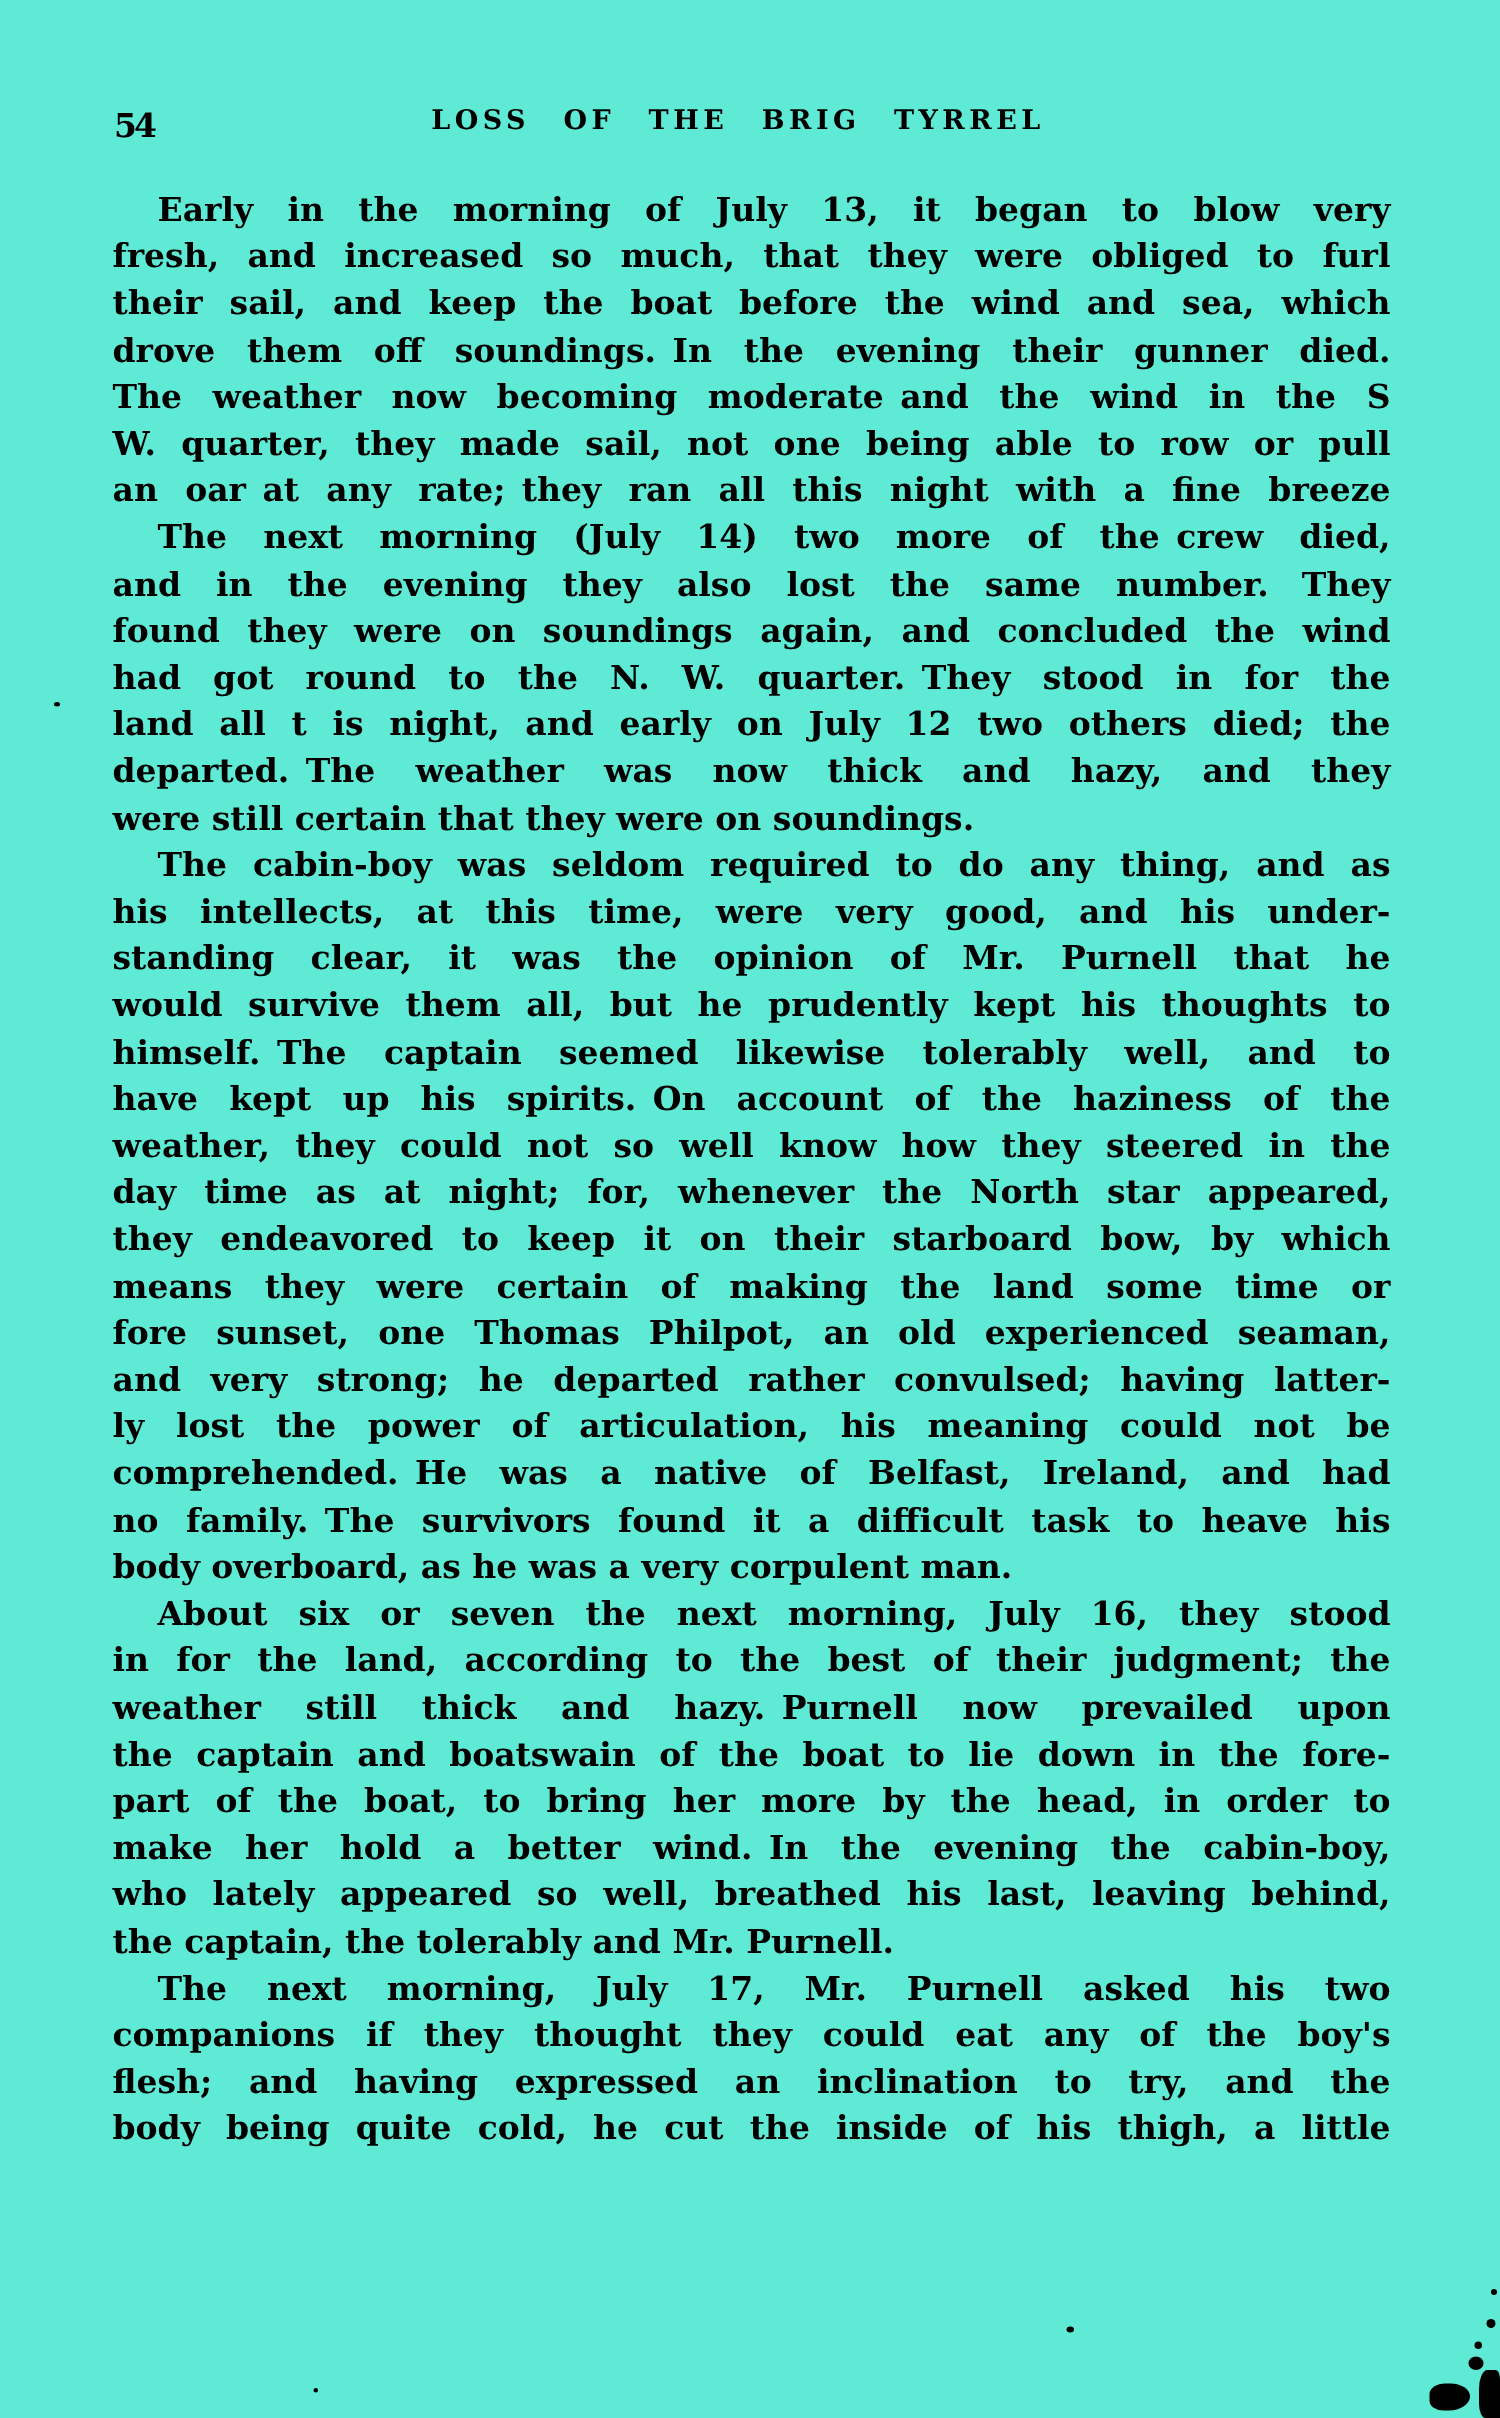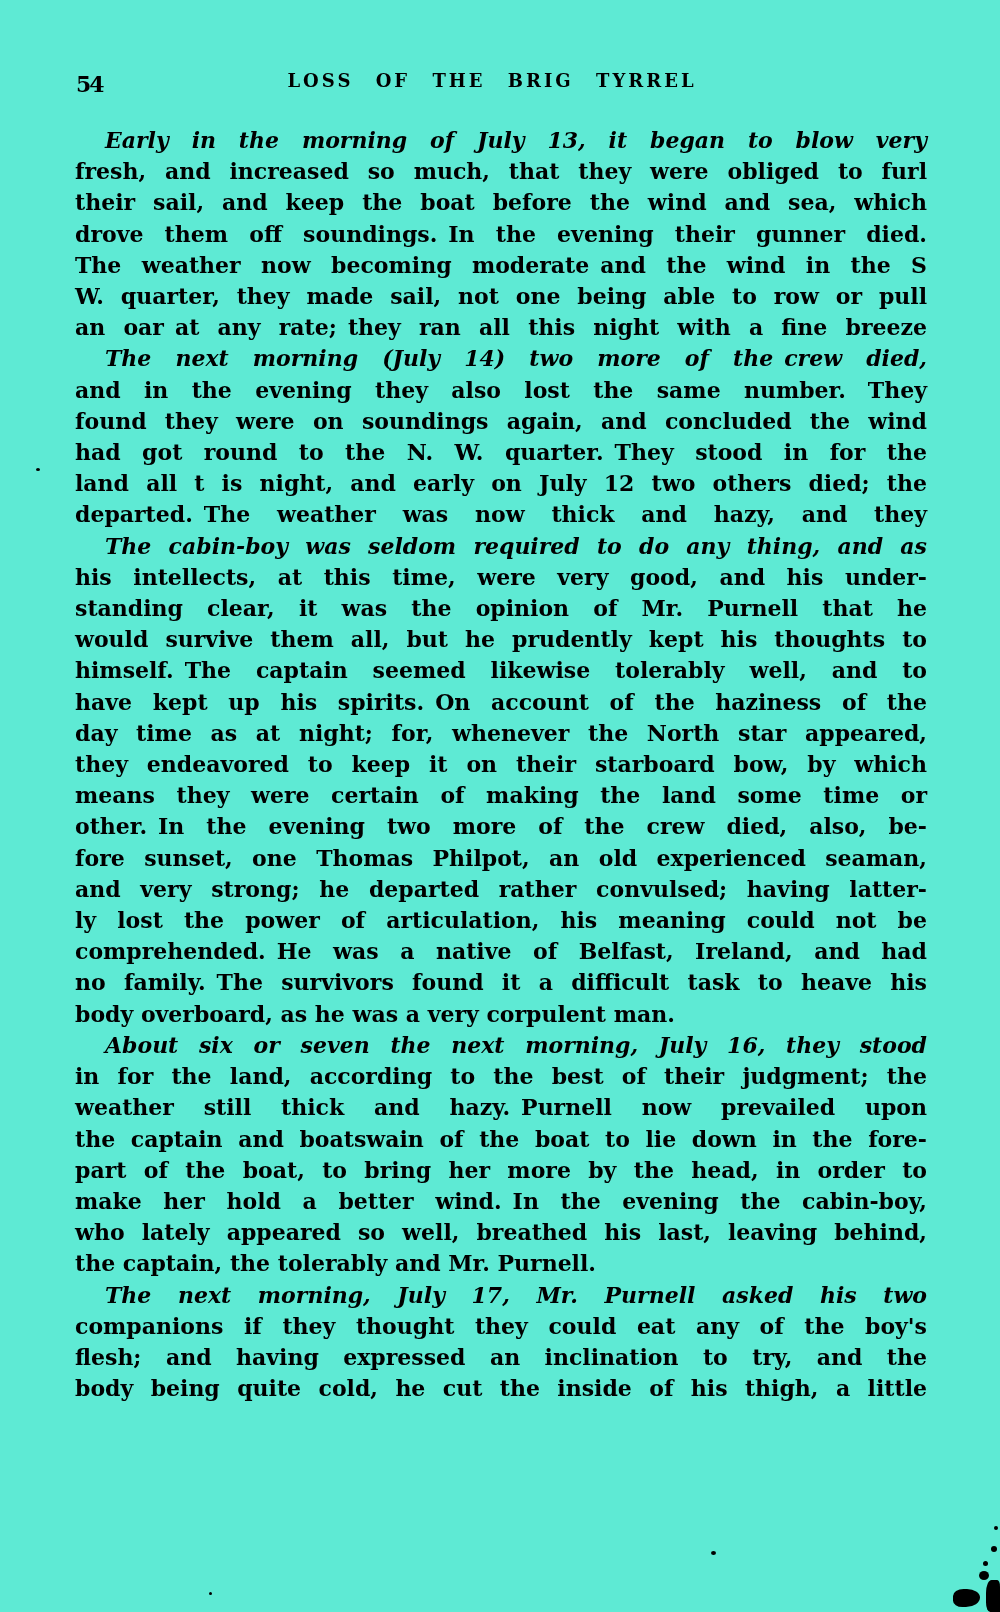--- a/index.html
+++ b/index.html
@@ -44,21 +44,21 @@
     font-size: 22px;
     font-weight: 700;
     line-height: 31.2px;
   }
   .para { margin: 0; }
   .para .line {
     text-align: justify;
     text-align-last: justify;
     white-space: pre-wrap;
   }
-  .para .line:first-child { text-indent: 30px; font-style: italic; }
+  .para .line:first-child { text-indent: 30px; }
   .para .line.last {
     text-align-last: left;
   }
   .blot {
     position: absolute;
     background: #000000;
   }
   .b1 { left: 953px; top: 1589px; width: 27px; height: 18px; border-radius: 45% 55% 60% 40%; }
   .b2 { left: 979px; top: 1571px; width: 10px; height: 9px;  border-radius: 50%; }
   .b3 { left: 986px; top: 1580px; width: 14px; height: 32px; border-radius: 40% 20% 0 30%; }
@@ -89,32 +89,33 @@
         <div class="line">W. quarter, they made sail, not one being able to row or pull</div>
         <div class="line">an oar at any rate; they ran all this night with a fine breeze</div>
       </div>
       <div class="para">
         <div class="line">The next morning (July 14) two more of the crew died,</div>
         <div class="line">and in the evening they also lost the same number.  They</div>
         <div class="line">found they were on soundings again, and concluded the wind</div>
         <div class="line">had got round to the N. W. quarter. They stood in for the</div>
         <div class="line">land all t is night, and early on July 12 two others died; the</div>
         <div class="line">departed. The weather was now thick and hazy, and they</div>
+        <div class="line last">were still certain that they were on soundings.</div>
       </div>
       <div class="para">
         <div class="line">The cabin-boy was seldom required to do any thing, and as</div>
         <div class="line">his intellects, at this time, were very good, and his under-</div>
         <div class="line">standing clear, it was the opinion of Mr. Purnell that he</div>
         <div class="line">would survive them all, but he prudently kept his thoughts to</div>
         <div class="line">himself. The captain seemed likewise tolerably well, and to</div>
         <div class="line">have kept up his spirits. On account of the haziness of the</div>
+        <div class="line">weather, they could not so well know how they steered in the</div>
         <div class="line">day time as at night; for, whenever the North star appeared,</div>
         <div class="line">they endeavored to keep it on their starboard bow, by which</div>
         <div class="line">means they were certain of making the land some time or</div>
-        <div class="line">other. In the evening two more of the crew died, also, be-</div>
         <div class="line">fore sunset, one Thomas Philpot, an old experienced seaman,</div>
         <div class="line">and very strong; he departed rather convulsed; having latter-</div>
         <div class="line">ly lost the power of articulation, his meaning could not be</div>
         <div class="line">comprehended. He was a native of Belfast, Ireland, and had</div>
         <div class="line">no family. The survivors found it a difficult task to heave his</div>
         <div class="line last">body overboard, as he was a very corpulent man.</div>
       </div>
       <div class="para">
         <div class="line">About six or seven the next morning, July 16, they stood</div>
         <div class="line">in for the land, according to the best of their judgment; the</div>

